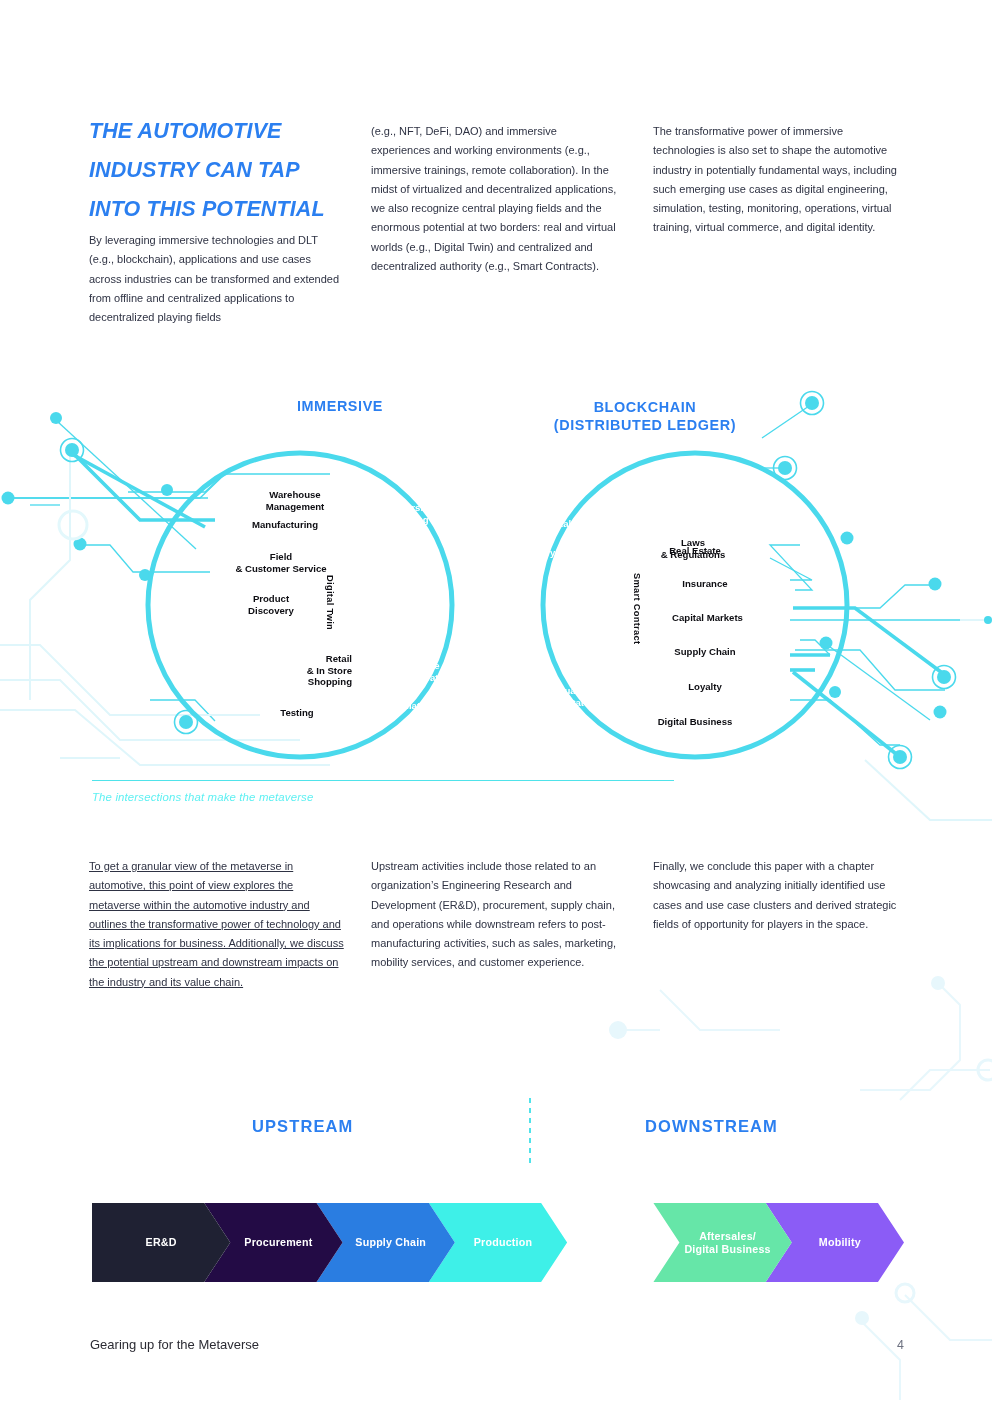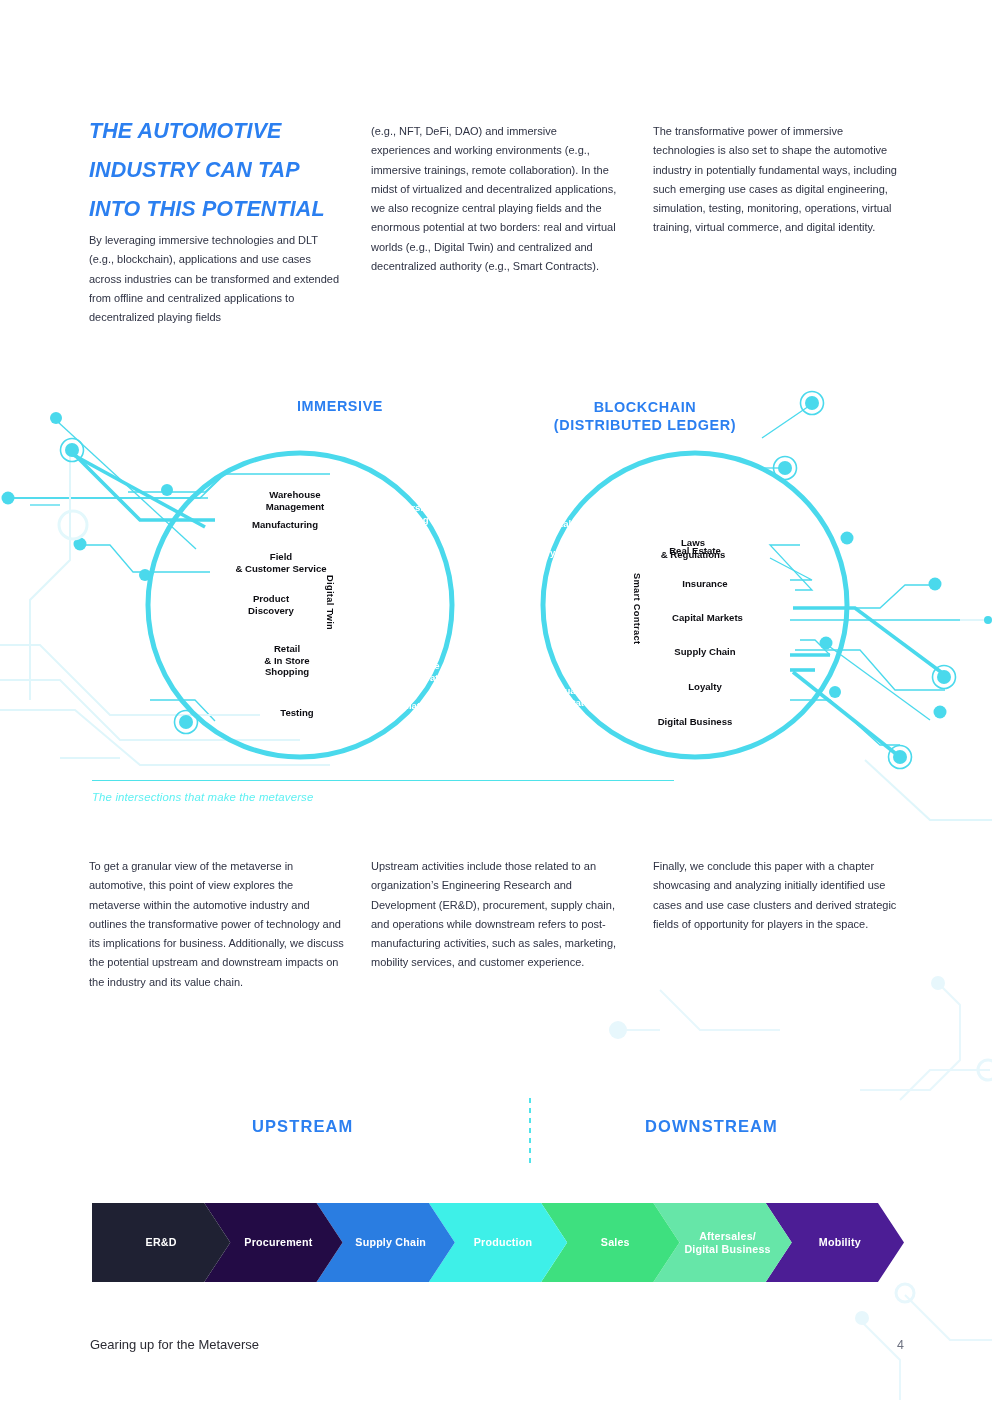--- a/index.html
+++ b/index.html
@@ -55,21 +55,21 @@
   .caption-rule {
     position: absolute; left: 92px; top: 780px; width: 582px; height: 1px;
     background: #4fe3ea;
   }
   .caption {
     position: absolute; left: 92px; top: 791px;
     color: #5df0f2; font-size: 11.4px; font-style: italic; letter-spacing: .15px;
   }
 
   
-  #col4 { left: 89px; top: 857px; width: 255px; }
+  #col4 { left: 89px; top: 857px; width: 255px; text-decoration: underline; }
   #col5 { left: 371px; top: 857px; width: 250px; }
   #col6 { left: 653px; top: 857px; width: 252px; }
 
   
   .stream-head {
     position: absolute; color: #2b7ff0; font-size: 16.5px;
     font-weight: bold; letter-spacing: 1.1px;
   }
   #head-up { left: 252px; top: 1117px; }
   #head-down { left: 645px; top: 1117px; }
@@ -232,21 +232,21 @@
 
     <div id="lbl-metaverse">METAVERSE</div>
 
     <div class="vert-label" style="left:325px; top:190px;">Digital Twin</div>
     <div class="vert-label" style="left:632px; top:188px;">Smart Contract</div>
 
     <div class="venn-label" style="left:230px; top:104px; width:130px;">Warehouse<br>Management</div>
     <div class="venn-label" style="left:220px; top:134px; width:130px;">Manufacturing</div>
     <div class="venn-label" style="left:206px; top:166px; width:150px;">Field<br>&amp; Customer Service</div>
     <div class="venn-label" style="left:206px; top:208px; width:130px;">Product<br>Discovery</div>
-    <div class="venn-label" style="left:222px; top:258px; width:130px;">Retail<br>&amp; In Store<br>Shopping</div>
+    <div class="venn-label" style="left:222px; top:268px; width:130px;text-align:right;">Retail<br>&amp; In Store<br>Shopping</div>
     <div class="venn-label" style="left:232px; top:322px; width:130px;">Testing</div>
 
     <div class="venn-label inner" style="left:350px; top:117px; width:120px;">Immersive<br>Training</div>
     <div class="venn-label inner" style="left:350px; top:161px; width:120px;">Digital<br>Engineering</div>
     <div class="venn-label inner" style="left:350px; top:205px; width:120px;">Virtual<br>Commerce</div>
     <div class="venn-label inner" style="left:350px; top:239px; width:120px;">Virtual Test<br>Drive</div>
     <div class="venn-label inner" style="left:362px; top:275px; width:120px;">Remote<br>Collaboration</div>
     <div class="venn-label inner" style="left:350px; top:315px; width:120px;">Simulation</div>
 
     <div class="venn-label inner" style="left:515px; top:133px; width:120px;">Digital Identity</div>
@@ -283,26 +283,23 @@
       </div>
       <div class="chev" style="left: 112.286px; width: 138.286px; background: rgb(35, 11, 69); z-index: 6; clip-path: polygon(0px 0px, 112.286px 0px, 138.286px 50%, 112.286px 100%, 0px 100%, 26px 50%);">
         <span>Procurement</span>
       </div>
       <div class="chev" style="left: 224.571px; width: 138.286px; background: rgb(42, 125, 225); z-index: 5; clip-path: polygon(0px 0px, 112.286px 0px, 138.286px 50%, 112.286px 100%, 0px 100%, 26px 50%);">
         <span>Supply Chain</span>
       </div>
       <div class="chev" style="left: 336.857px; width: 138.286px; background: rgb(62, 240, 232); z-index: 4; clip-path: polygon(0px 0px, 112.286px 0px, 138.286px 50%, 112.286px 100%, 0px 100%, 26px 50%);">
         <span>Production</span>
       </div>
-      <div class="chev" style="left: 449.143px; width: 138.286px; background: rgb(62, 224, 127); z-index: 3; clip-path: polygon(0px 0px, 112.286px 0px, 138.286px 50%, 112.286px 100%, 0px 100%, 26px 50%);">
-        <span>Sales</span>
-      </div>
       <div class="chev" style="left: 561.429px; width: 138.286px; background: rgb(102, 230, 168); z-index: 2; clip-path: polygon(0px 0px, 112.286px 0px, 138.286px 50%, 112.286px 100%, 0px 100%, 26px 50%);">
         <span>Aftersales/<br>Digital Business</span>
       </div>
-      <div class="chev" style="left: 673.714px; width: 138.286px; background: #4c1d95; z-index: 1; clip-path: polygon(0px 0px, 112.286px 0px, 138.286px 50%, 112.286px 100%, 0px 100%, 26px 50%);">
+      <div class="chev" style="left: 673.714px; width: 138.286px; background: #8b5cf6; z-index: 1; clip-path: polygon(0px 0px, 112.286px 0px, 138.286px 50%, 112.286px 100%, 0px 100%, 26px 50%);">
         <span>Mobility</span>
       </div>
     </div>
 
   <div class="footer-text">Gearing up for the Metaverse</div>
   <div class="footer-page">4</div>
 </div>
 
 </body></html>

